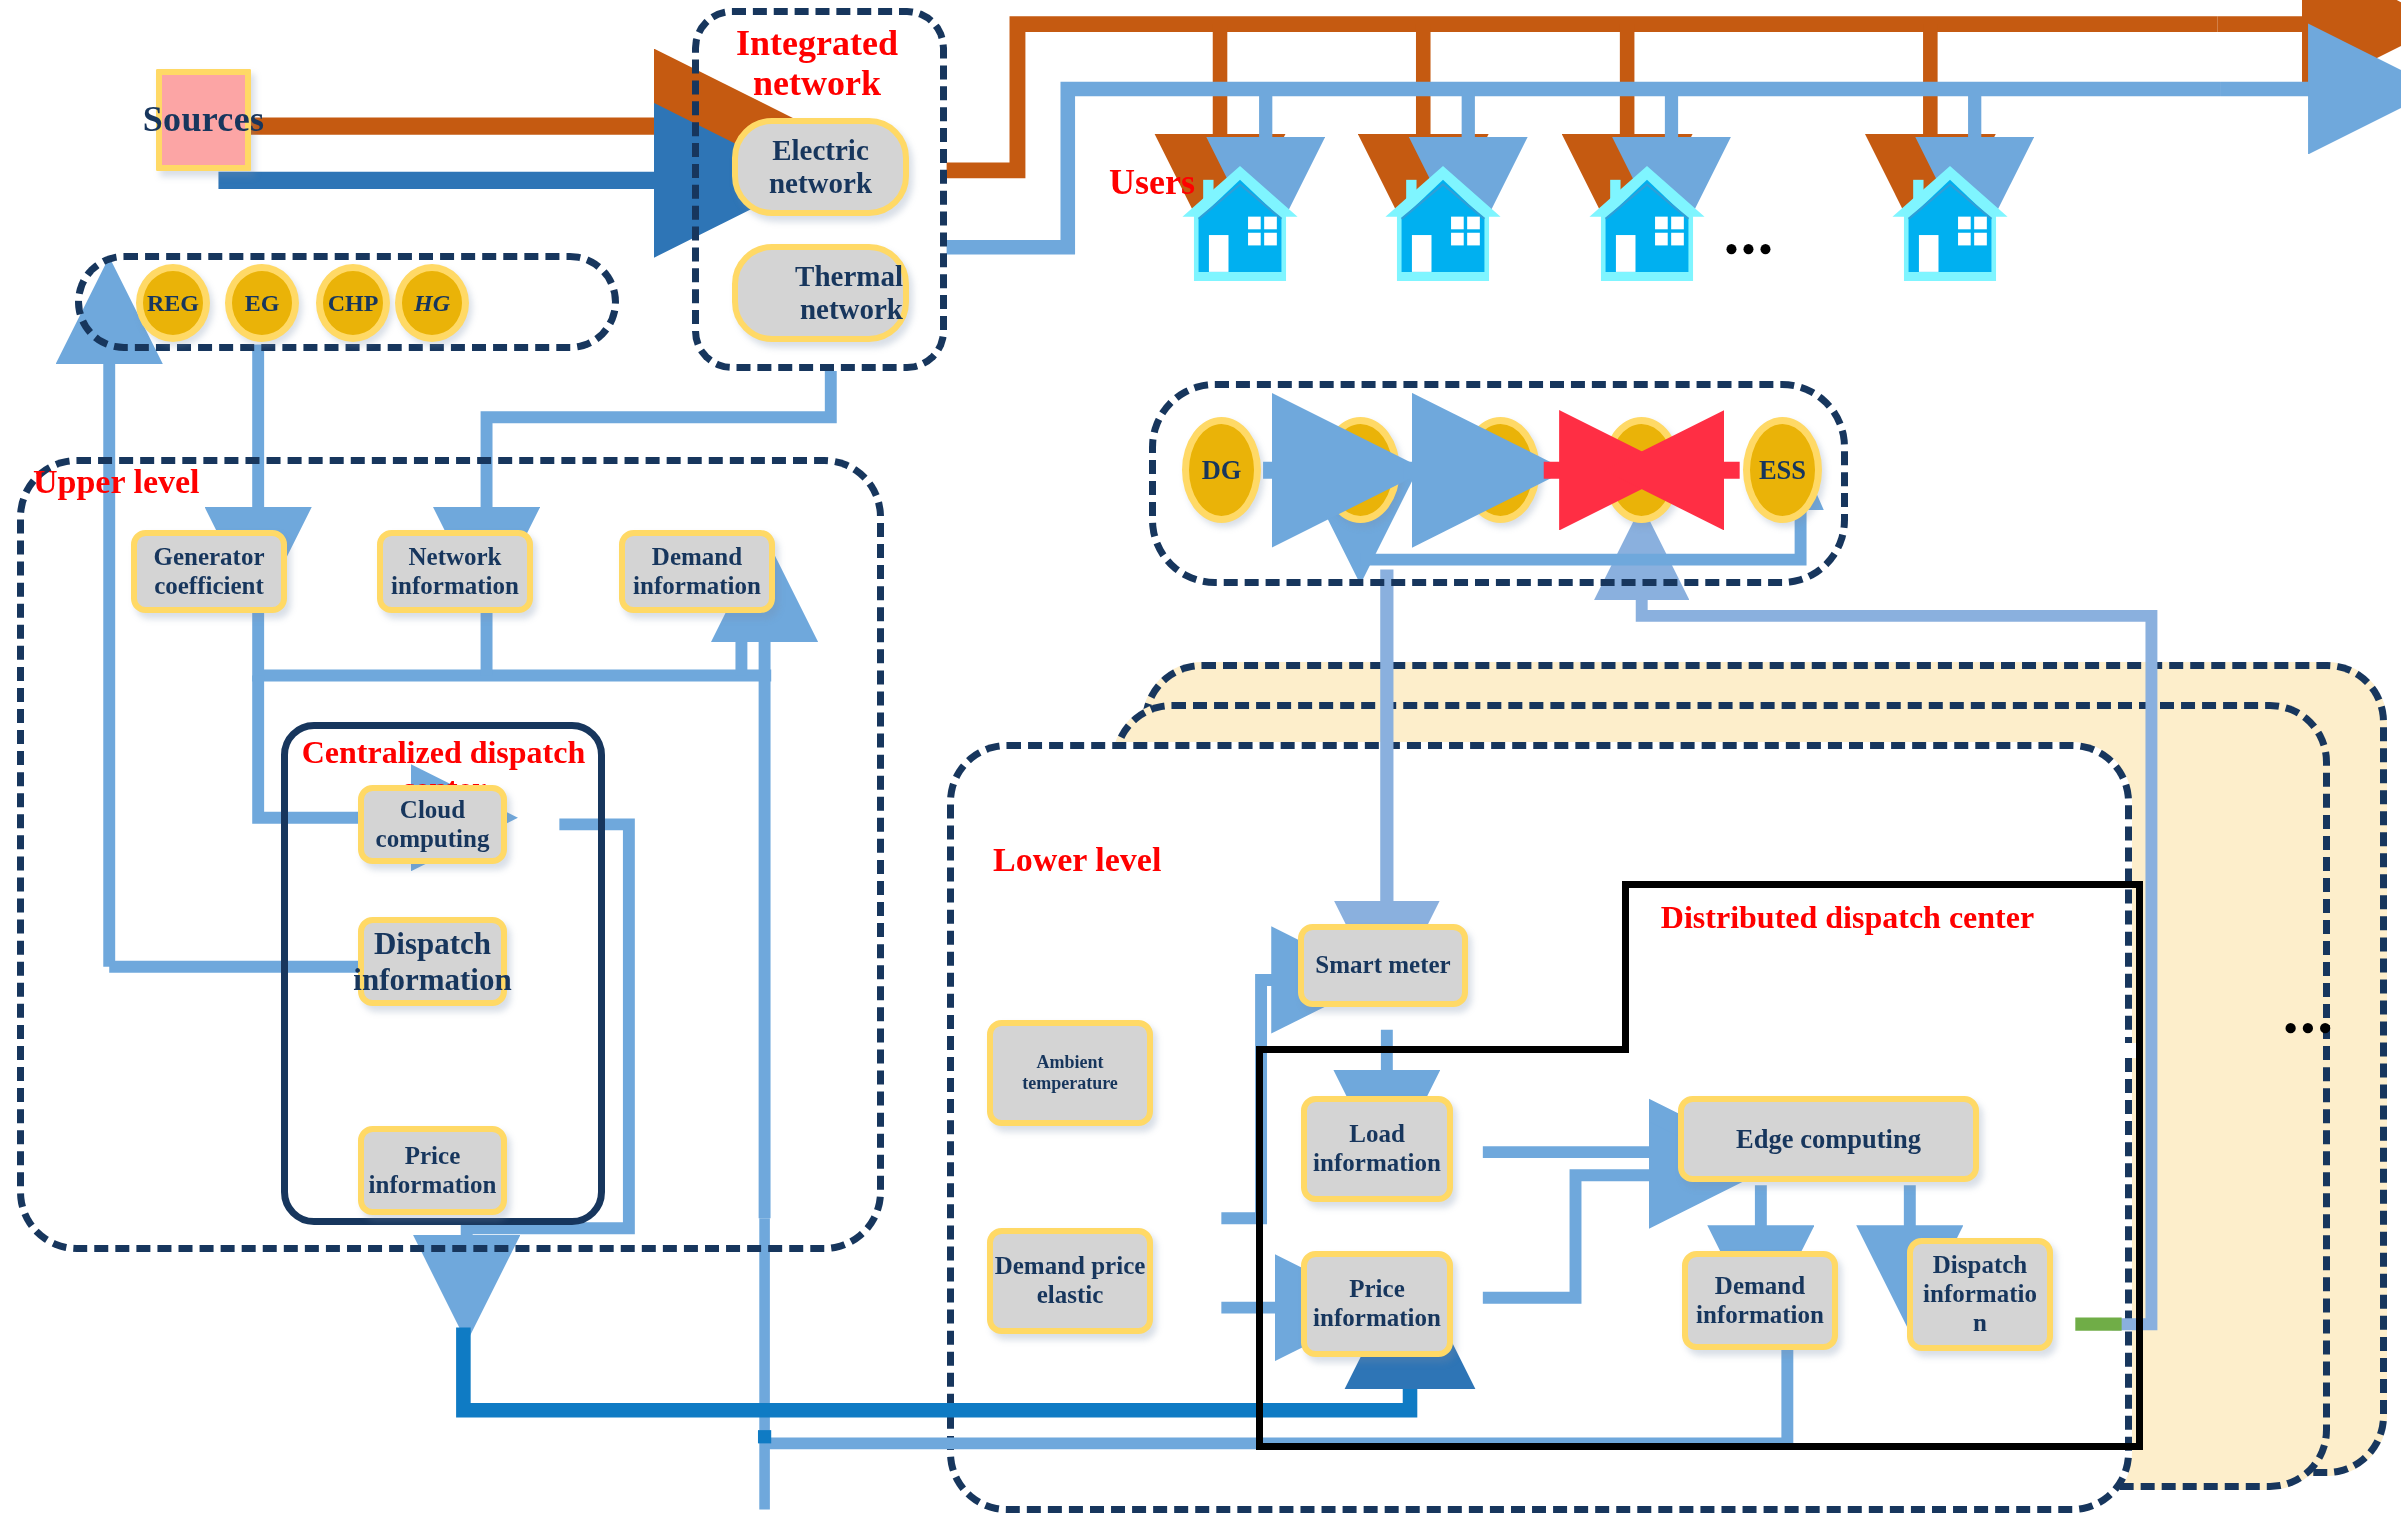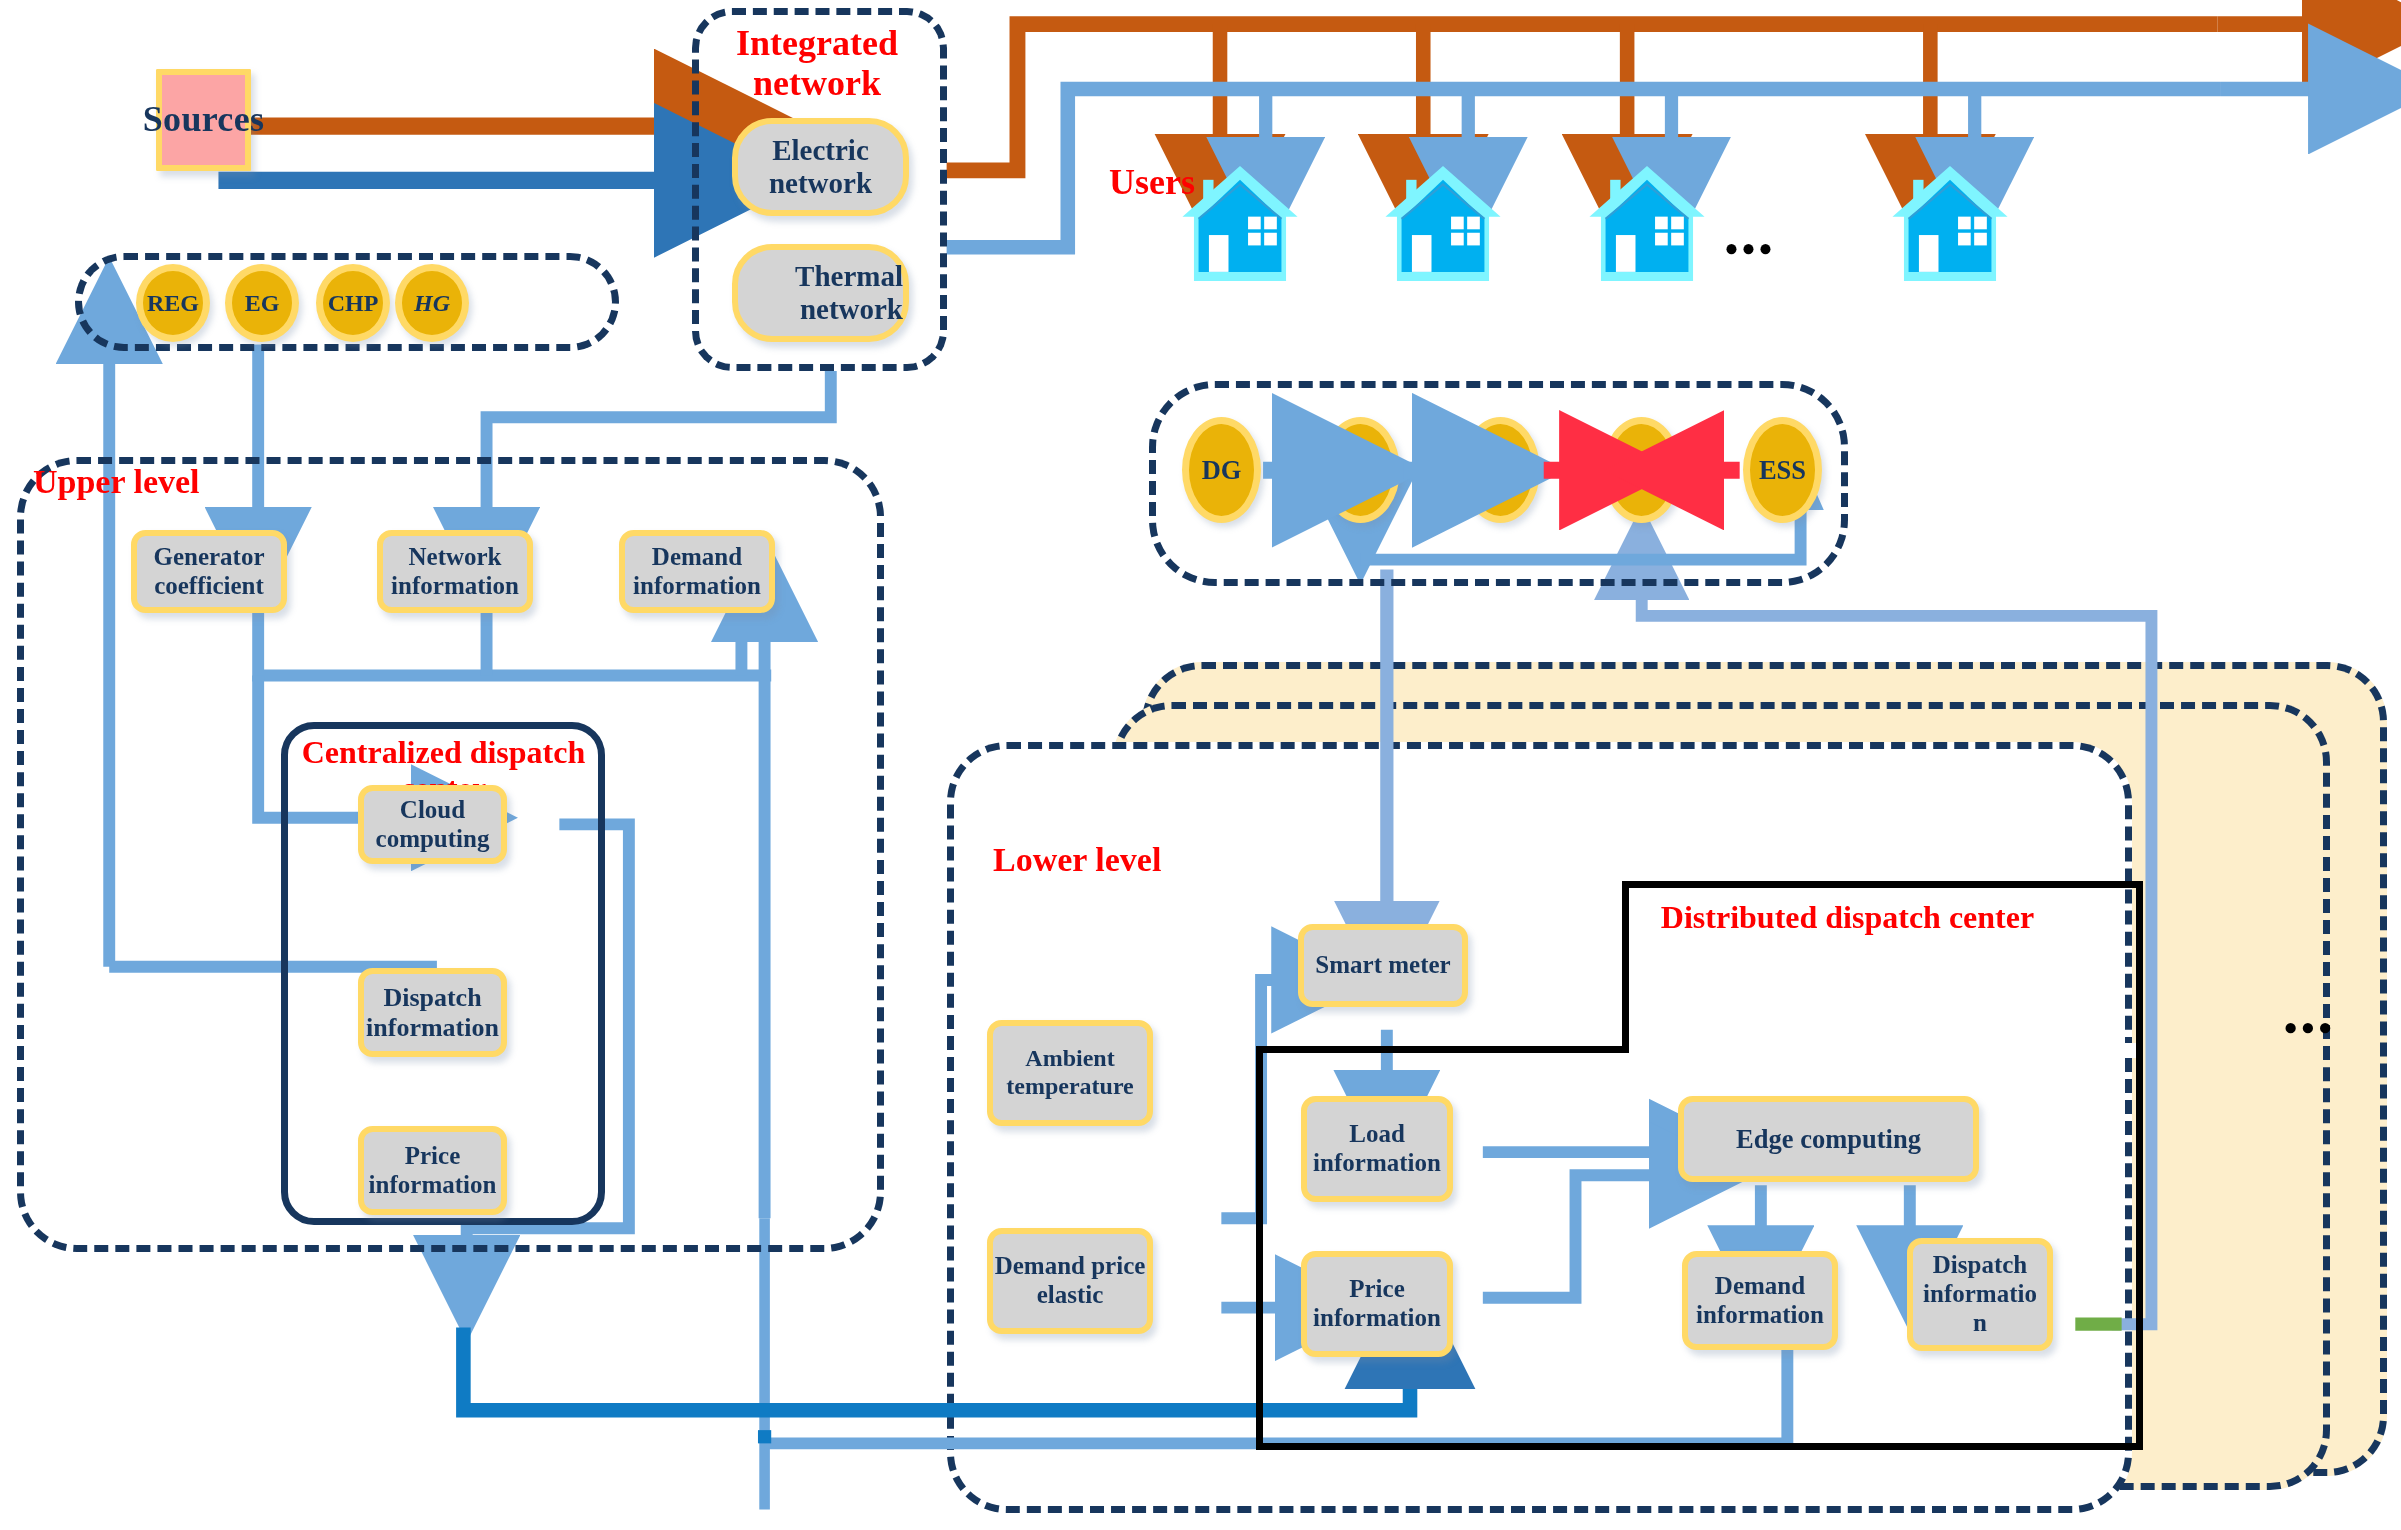--- a/index.html
+++ b/index.html
@@ -285,34 +285,34 @@
   <div class="node" style="left:619px;top:530px;width:156px;height:83px;font-size:25px;">
     <span>Demand information</span>
   </div>
 
   <div class="solidbox" style="left:281px;top:722px;width:324px;height:503px;"></div>
   <div class="redlabel" style="left:298px;top:735px;width:291px;font-size:32px;">Centralized dispatch center</div>
 
   <div class="node" style="left:358px;top:785px;width:149px;height:79px;font-size:25px;">
     <span>Cloud computing</span>
   </div>
-  <div class="node" style="left:358px;top:968px;width:149px;height:89px;font-size:26px;">
+  <div class="node" style="left:358px;top:917px;width:149px;height:89px;font-size:31px;">
     <span>Dispatch information</span>
   </div>
   <div class="node" style="left:358px;top:1126px;width:149px;height:89px;font-size:25px;">
     <span>Price information</span>
   </div>
 
   <div class="redlabel" style="left:993px;top:841px;width:218px;font-size:34px;text-align:left;">Lower level</div>
 
   <div class="node" style="left:1298px;top:924px;width:170px;height:83px;font-size:25px;">
     <span>Smart meter</span>
   </div>
 
-  <div class="node" style="left:987px;top:1020px;width:166px;height:106px;font-size:24px;">
+  <div class="node" style="left:987px;top:1020px;width:166px;height:106px;font-size:18px;">
     <span>Ambient temperature</span>
   </div>
   <div class="node" style="left:987px;top:1228px;width:166px;height:106px;font-size:25px;">
     <span>Demand price elastic</span>
   </div>
 
   <div class="blackbox" style="left:1256px;top:1046px;width:887px;height:404px;"></div>
   <div class="blackbox" style="left:1622px;top:881px;width:521px;height:172px;border-bottom:none;"></div>
   <div style="position:absolute;left:1629px;top:1043px;width:507px;height:14.6px;background:#ffffff;"></div>
   <div class="redlabel" style="left:1649px;top:900px;width:397px;font-size:32px;">Distributed dispatch center</div>

